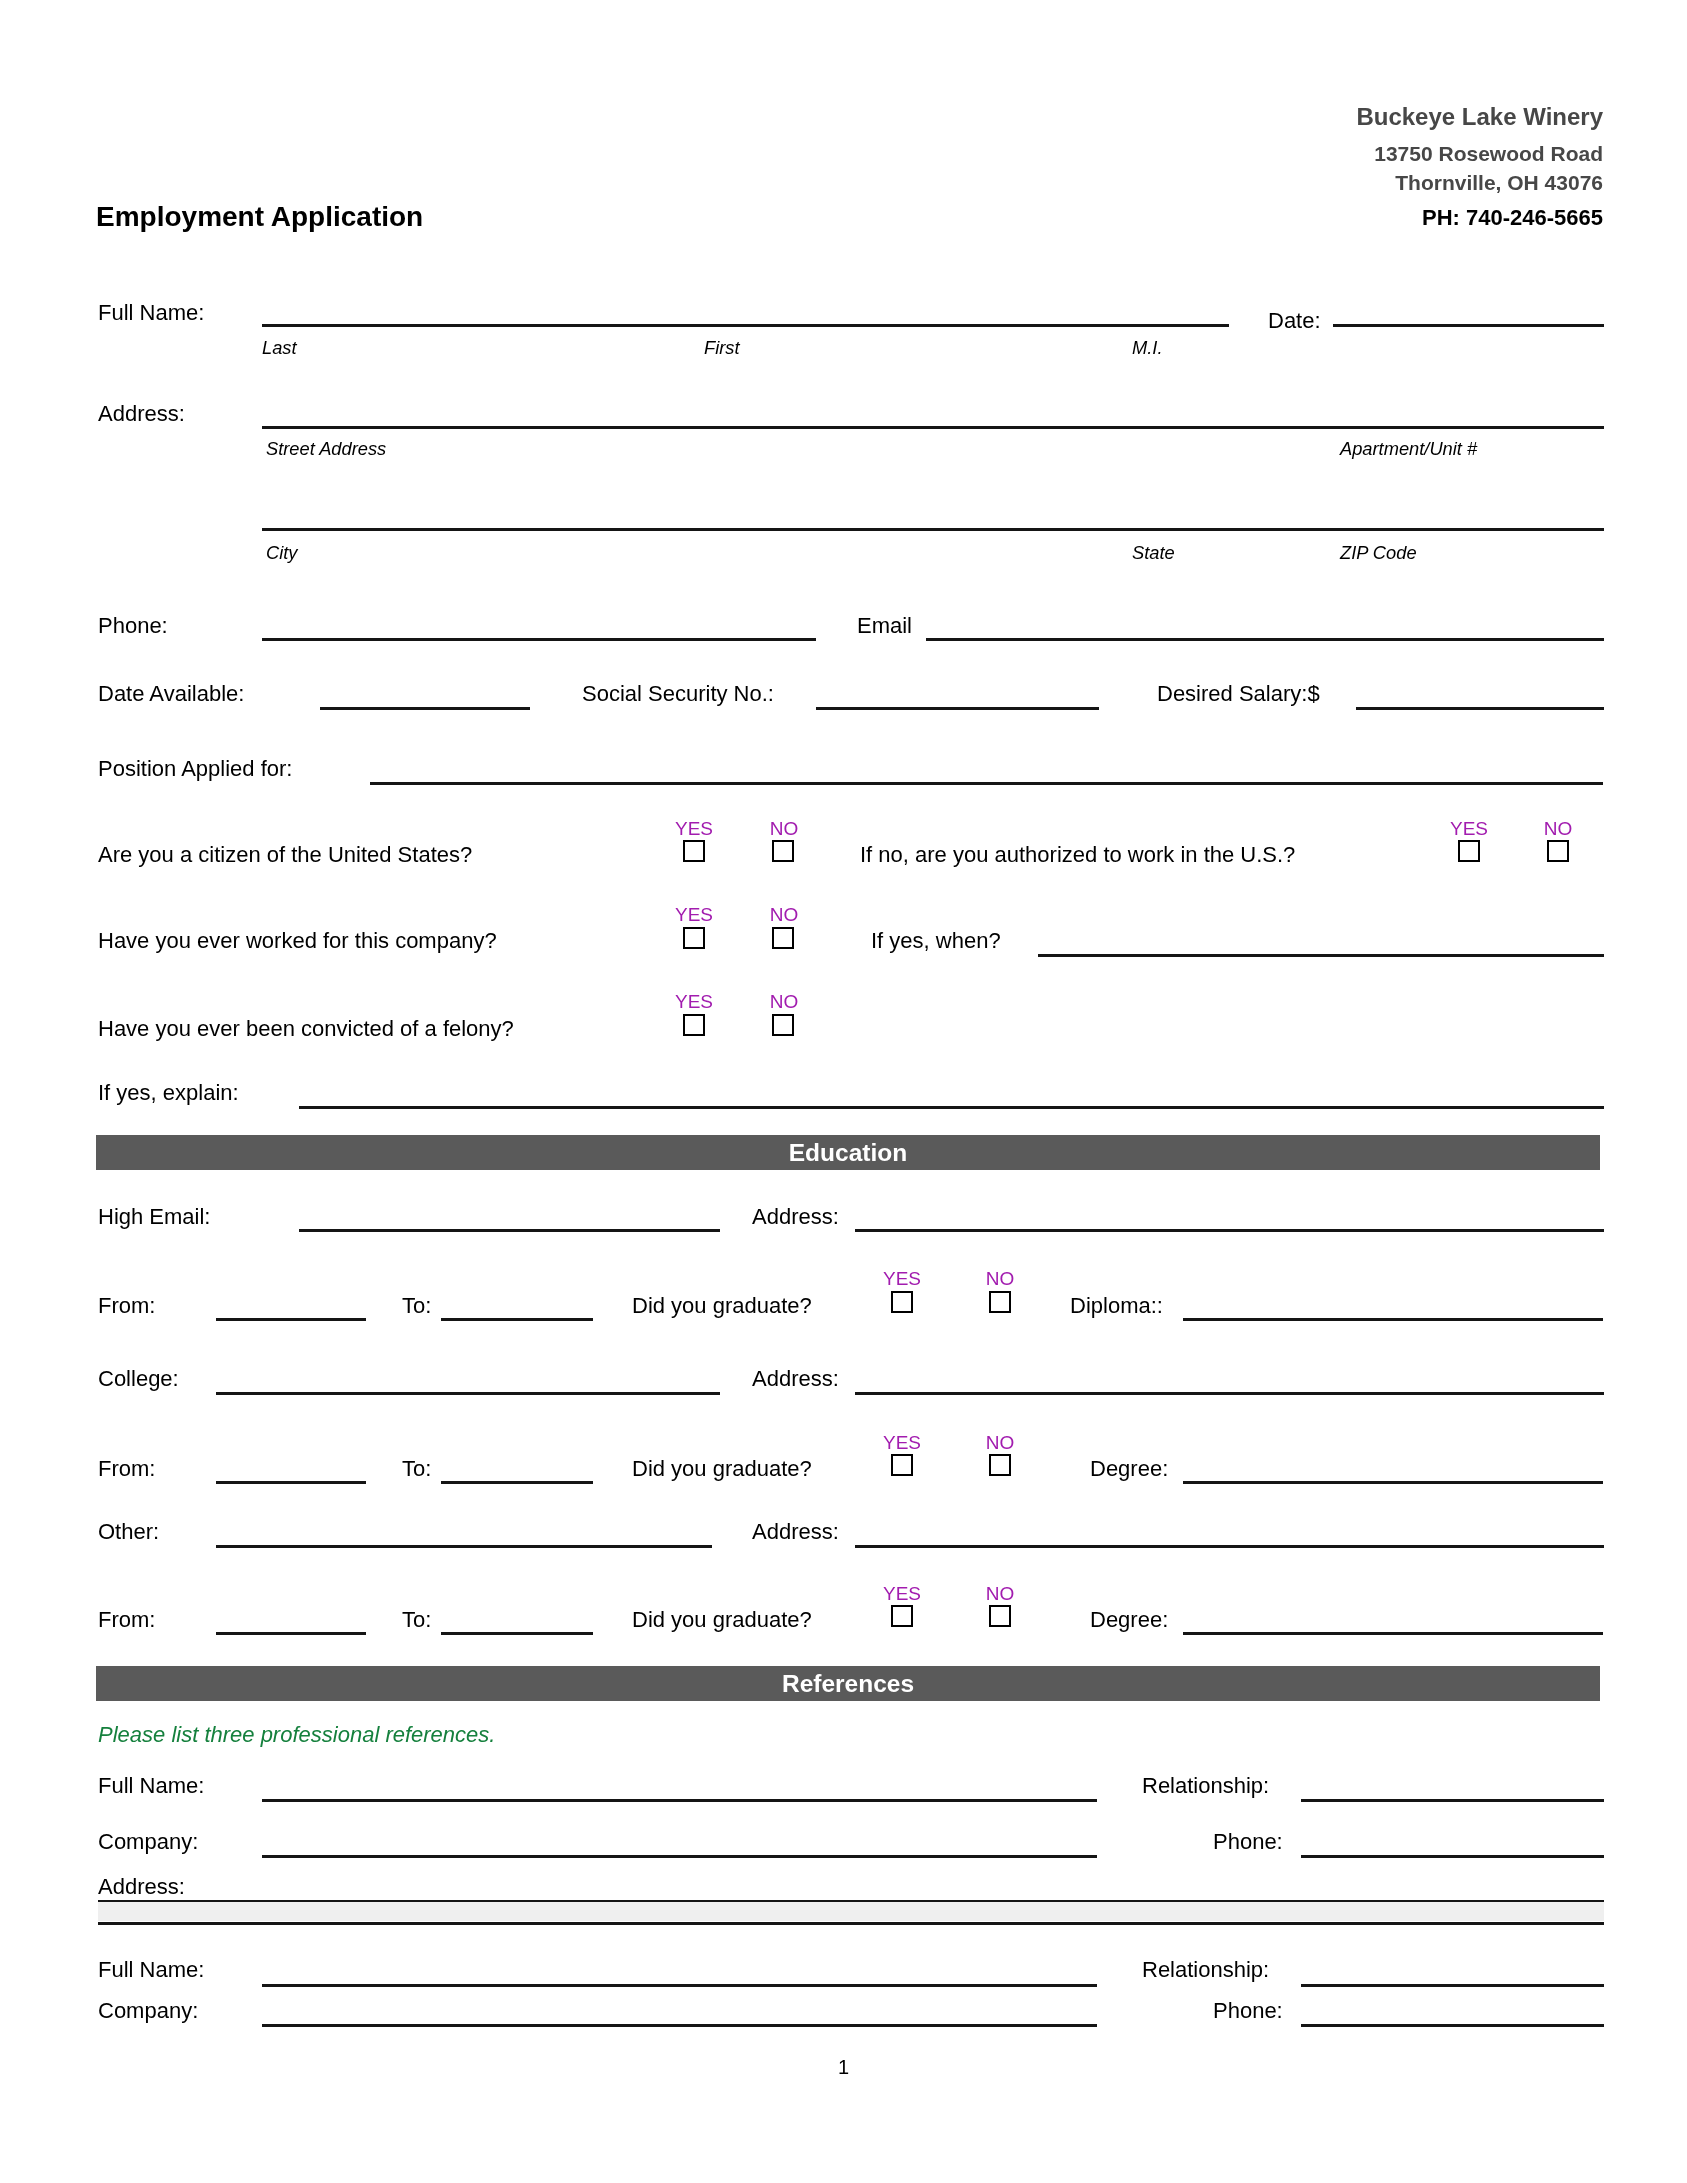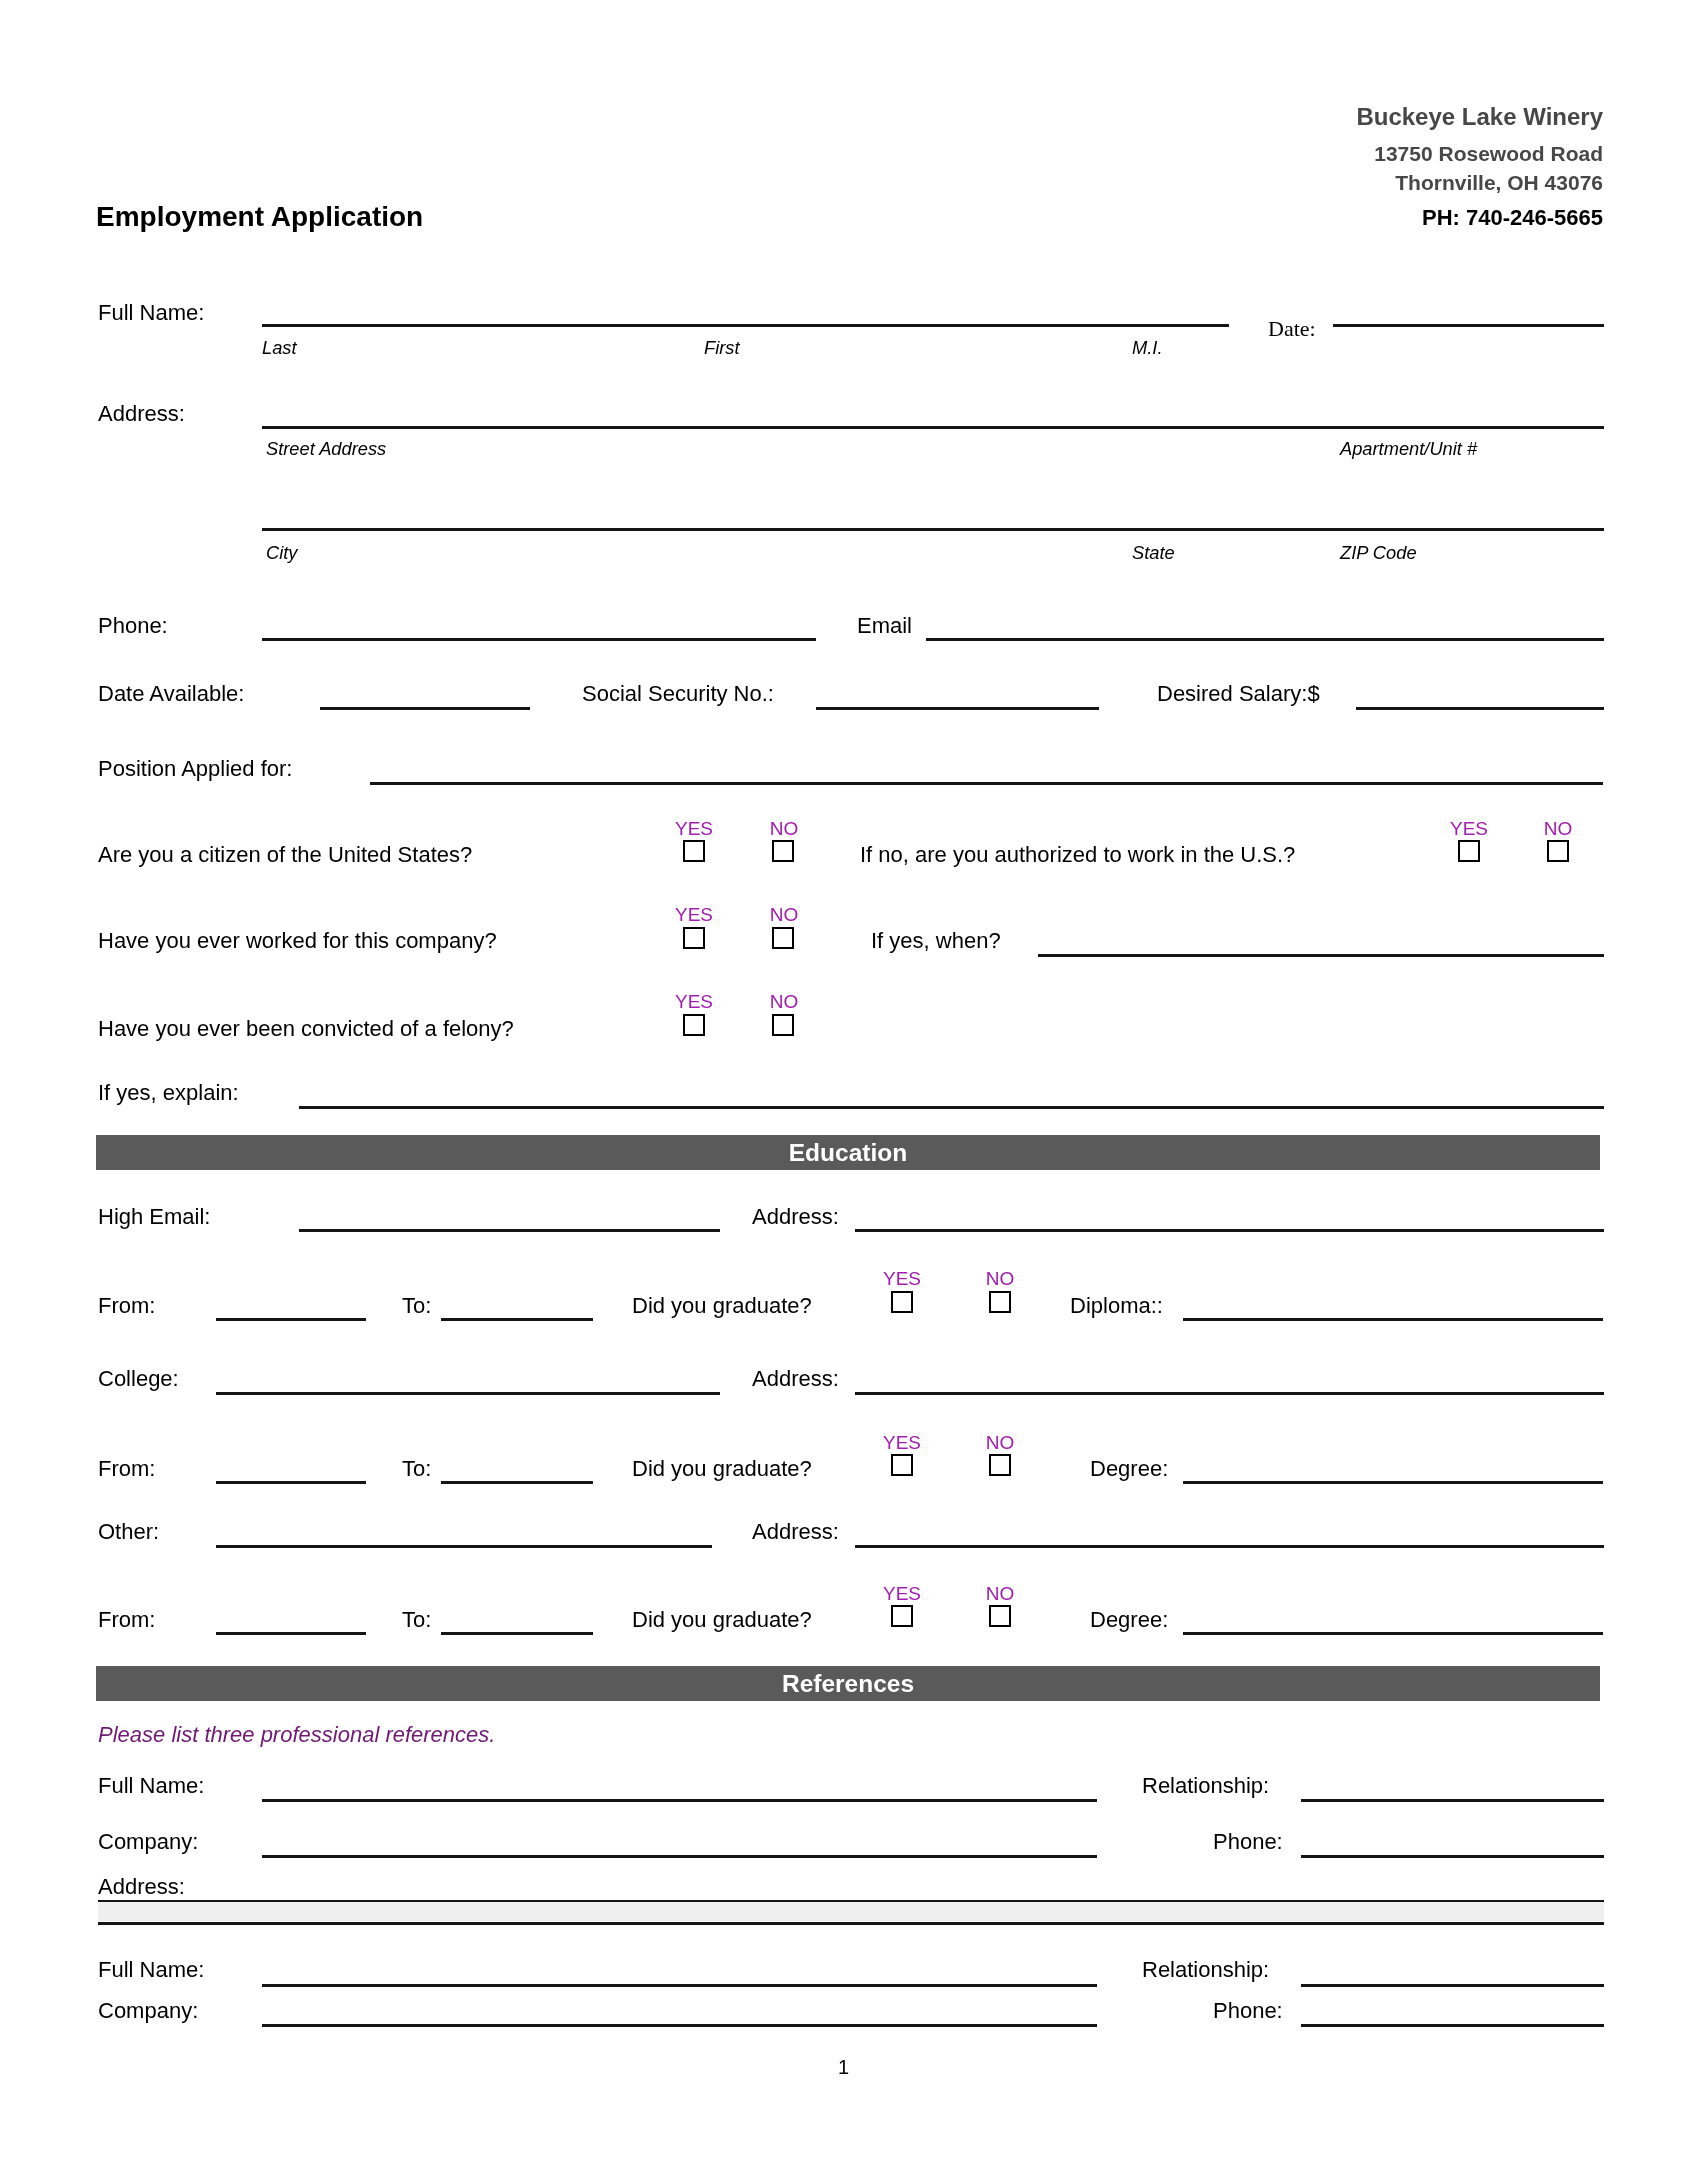--- a/index.html
+++ b/index.html
@@ -21,38 +21,38 @@
     position:absolute;left:96px;width:1504px;height:35px;
     background:#5a5a5a;color:#fff;font-weight:bold;font-size:24.5px;
     text-align:center;line-height:35px;white-space:nowrap;
   }
   .lbl{position:absolute;font-size:22px;color:#000;white-space:nowrap;}
   .sub{position:absolute;font-size:18.3px;font-style:italic;color:#000;white-space:nowrap;}
   .line{position:absolute;height:2.6px;background:#151515;}
   .yn{position:absolute;font-size:19px;width:56px;text-align:center;color:#a21caf;white-space:nowrap;}
   .cb{position:absolute;width:17.5px;height:17.5px;border:2.6px solid #000;background:#fff;}
   .band{position:absolute;background:#efefef;}
-  .note{position:absolute;font-size:22px;font-style:italic;color:#701a75;white-space:nowrap;}
+  .note{position:absolute;font-size:22px;font-style:italic;color:#15803d;white-space:nowrap;}
   .pgnum{position:absolute;left:0;width:1687px;top:2056px;text-align:center;font-size:20px;color:#000;}
 </style>
 </head>
 <body>
 
 <div class="page">
 
   <div class="hdr-co hdr-name">Buckeye Lake Winery</div>
   <div class="hdr-co hdr-a1">13750 Rosewood Road</div>
   <div class="hdr-co hdr-a2">Thornville, OH  43076</div>
   <div class="form-title">Employment Application</div>
   <div class="hdr-ph">PH: 740-246-5665</div>
 
 
   <div class="lbl" style="left:98px;top:300px;">Full Name:</div>
   <div class="line" style="left:262px;top:324px;width:967px;"></div>
-  <div class="lbl" style="left:1268px;top:316px;font-family:Liberation Serif, serif;">Date:</div>
+  <div class="lbl" style="left:1268px;top:308px;">Date:</div>
   <div class="line" style="left:1333px;top:324px;width:271px;"></div>
   <div class="sub" style="left:262px;top:337px;">Last</div>
   <div class="sub" style="left:704px;top:337px;">First</div>
   <div class="sub" style="left:1132px;top:337px;">M.I.</div>
 
   <div class="lbl" style="left:98px;top:401px;">Address:</div>
   <div class="line" style="left:262px;top:426px;width:1342px;"></div>
   <div class="sub" style="left:266px;top:438px;">Street Address</div>
   <div class="sub" style="left:1340px;top:438px;">Apartment/Unit #</div>
 

